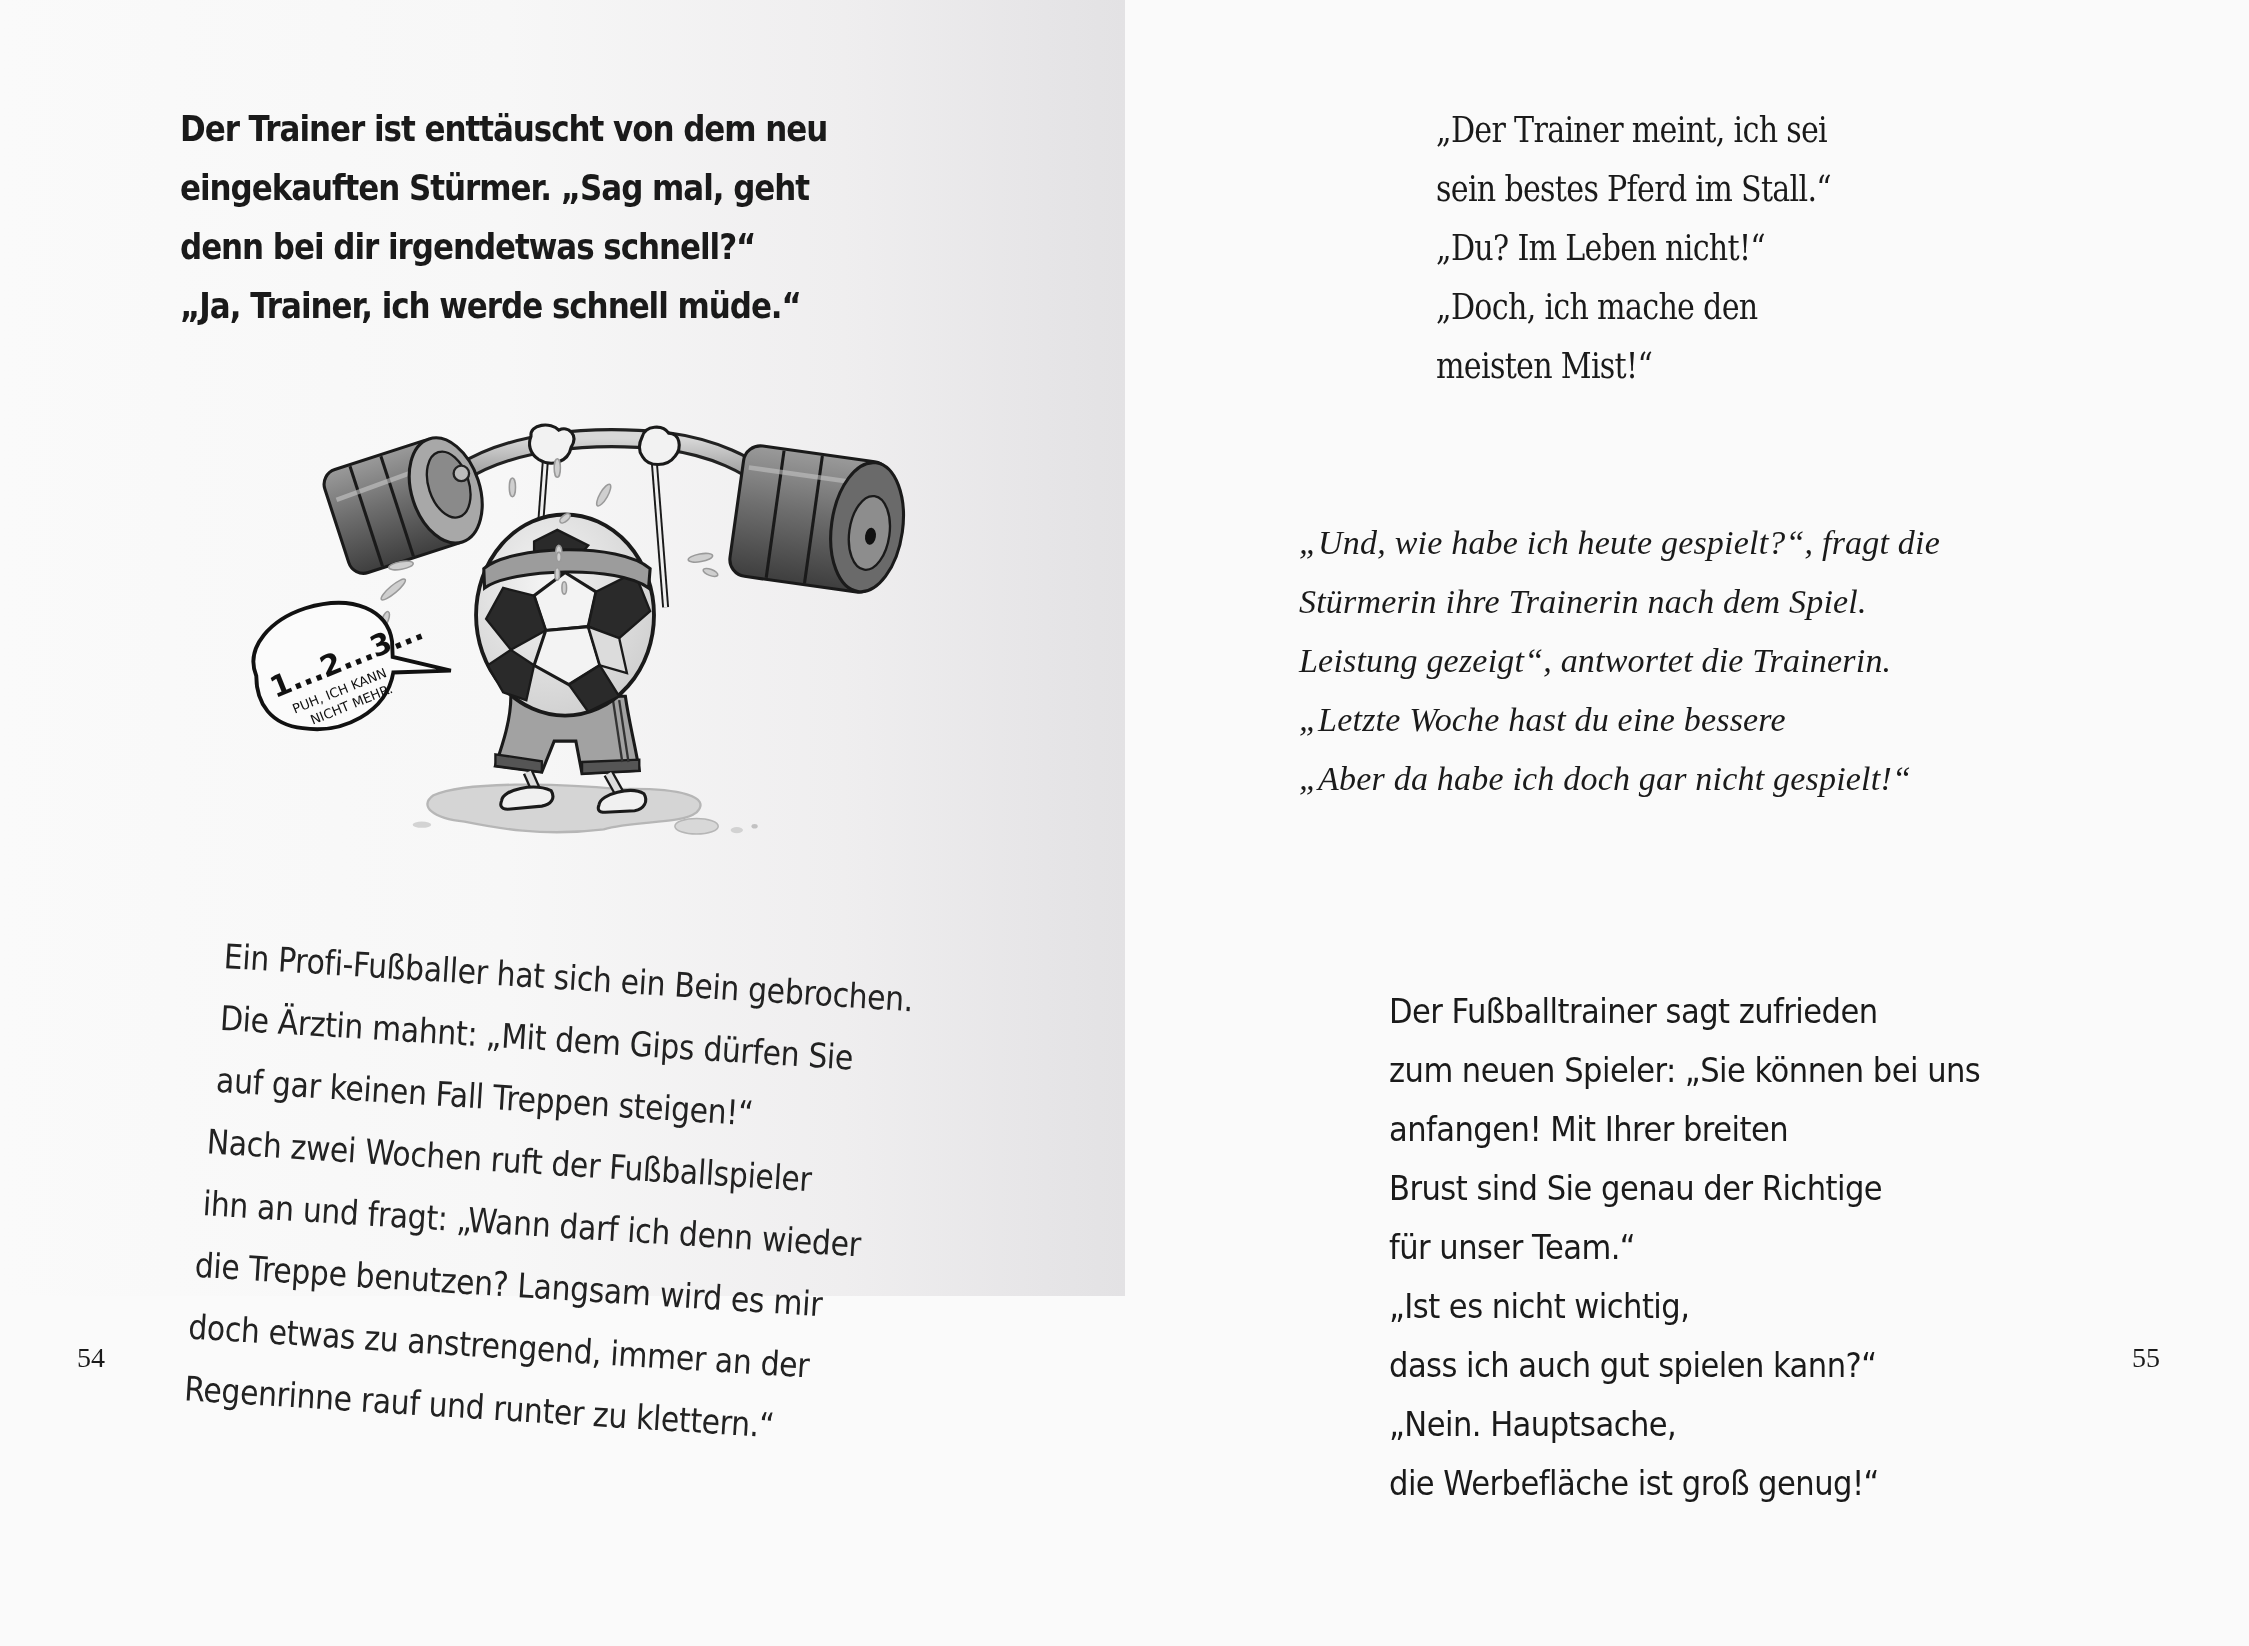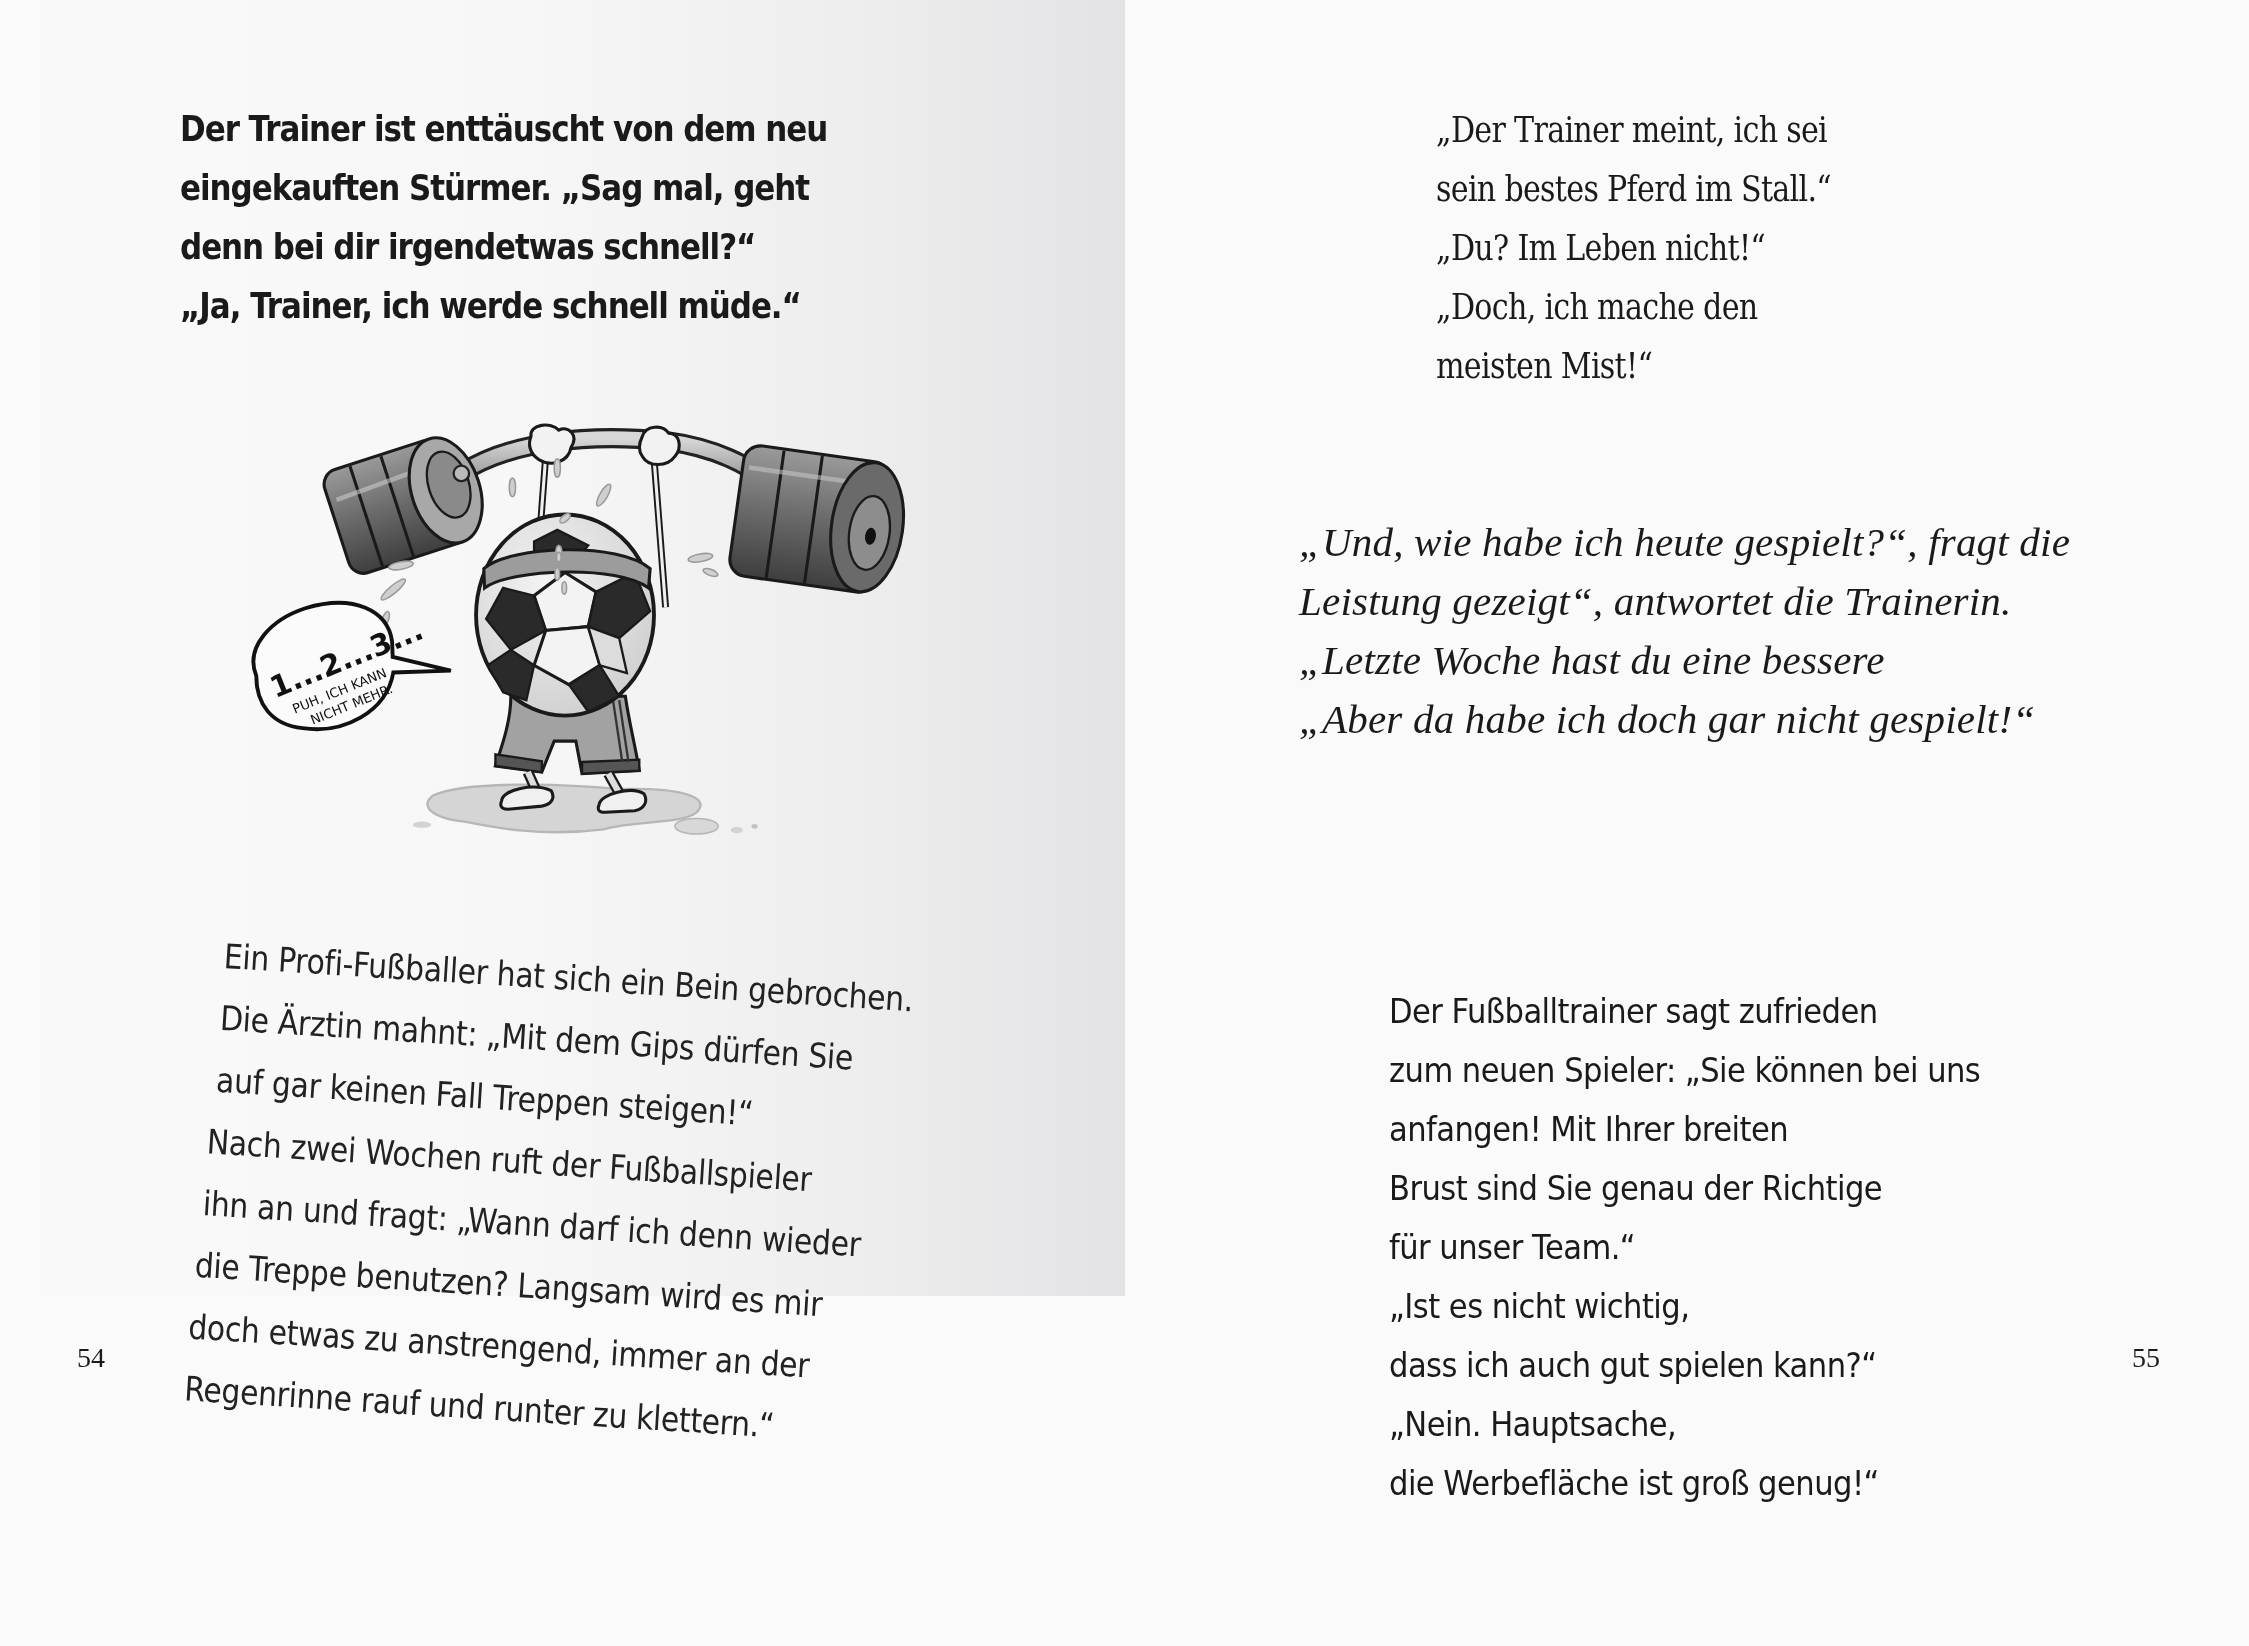--- a/index.html
+++ b/index.html
@@ -23,21 +23,21 @@
   .joke-hand .line:nth-child(n+4) { margin-left:-6.2px; }
   .joke-hand .line:nth-child(n+6) { margin-left:-11px; }
   .joke-hand .line:nth-child(n+7) { margin-left:-14px; }
 
   
   .joke-serif { left:1436px; top:101px; font-family:"DejaVu Serif", serif; font-size:35px;
     line-height:59px; letter-spacing:-0.8px; transform:scaleX(0.86); transform-origin:left top; }
 
   
   .joke-italic { left:1299px; top:513px; font-family:"Liberation Serif", serif; font-style:italic;
-    font-size:41px; line-height:59px; letter-spacing:0.2px; }
+    font-size:34px; line-height:59px; letter-spacing:0.2px; }
 
   
   .joke-comic { left:1389px; top:982px; font-family:"DejaVu Sans", sans-serif; font-size:34px;
     line-height:59px; letter-spacing:-0.6px; transform:scaleX(0.9); transform-origin:left top; }
 
   .page-number { position:absolute; font-family:"Liberation Serif", serif; font-size:28px; color:#1a1a1a; }
   .pn-left { left:77px; top:1342px; }
   .pn-right { left:2132px; top:1342px; }
 
   .illustration { position:absolute; left:232px; top:410px; width:697px; height:441px; }
@@ -193,20 +193,21 @@
 <p class="joke joke-serif">
   <span class="line">„Der Trainer meint, ich sei</span>
   <span class="line">sein bestes Pferd im Stall.“</span>
   <span class="line">„Du? Im Leben nicht!“</span>
   <span class="line">„Doch, ich mache den</span>
   <span class="line">meisten Mist!“</span>
 </p>
 
 <p class="joke joke-italic">
   <span class="line">„Und, wie habe ich heute gespielt?“, fragt die</span>
+  <span class="line">Stürmerin ihre Trainerin nach dem Spiel.</span>
   <span class="line">Leistung gezeigt“, antwortet die Trainerin.</span>
   <span class="line">„Letzte Woche hast du eine bessere</span>
   <span class="line">„Aber da habe ich doch gar nicht gespielt!“</span>
 </p>
 
 <p class="joke joke-comic">
   <span class="line">Der Fußballtrainer sagt zufrieden</span>
   <span class="line">zum neuen Spieler: „Sie können bei uns</span>
   <span class="line">anfangen! Mit Ihrer breiten</span>
   <span class="line">Brust sind Sie genau der Richtige</span>

